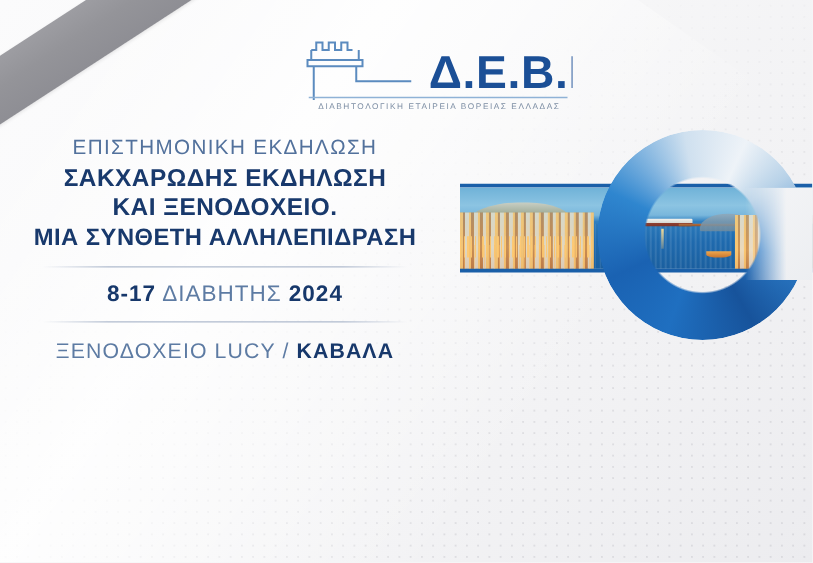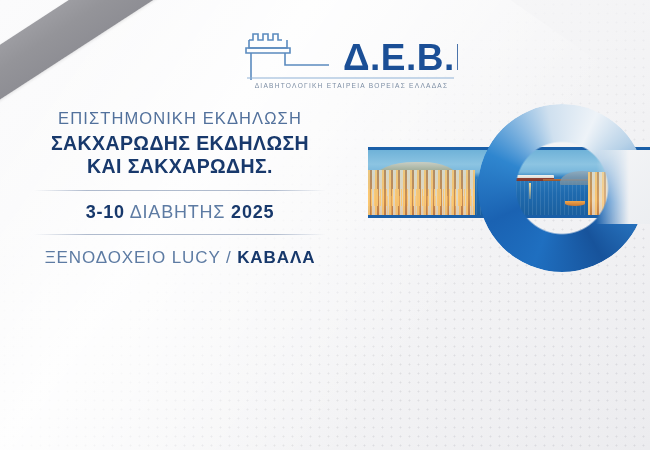--- a/index.html
+++ b/index.html
@@ -222,29 +222,30 @@
   </div>
 
   <div class="ribbon">
     
   </div>
 
   <div class="content">
     <div class="kicker">ΕΠΙΣΤΗΜΟΝΙΚΗ ΕΚΔΗΛΩΣΗ</div>
     <div class="title">
       <div>ΣΑΚΧΑΡΩΔΗΣ ΕΚΔΗΛΩΣΗ</div>
-      <div>ΚΑΙ ΣΑΚΧΑΡΩΔΗΣ.</div>
+      <div>ΚΑΙ ΞΕΝΟΔΟΧΕΙΟ.</div>
+      <div class="l3">ΜΙΑ ΣΥΝΘΕΤΗ ΑΛΛΗΛΕΠΙΔΡΑΣΗ</div>
     </div>
 
     <div class="rule"></div>
 
     <div class="dateline">
-      <b>3-10</b>
+      <b>8-17</b>
       <span>ΔΙΑΒΗΤΗΣ</span>
-      <b>2025</b>
+      <b>2024</b>
     </div>
 
     <div class="rule"></div>
 
     <div class="venue">
       <span>ΞΕΝΟΔΟΧΕΙΟ LUCY</span>
       <span>/</span>
       <b>ΚΑΒΑΛΑ</b>
     </div>
   </div>

